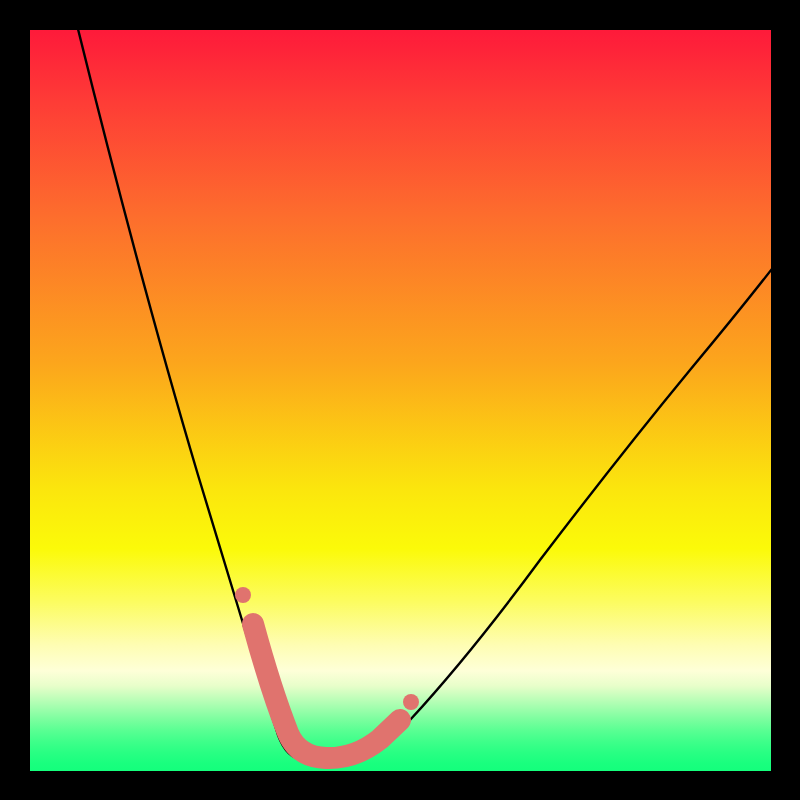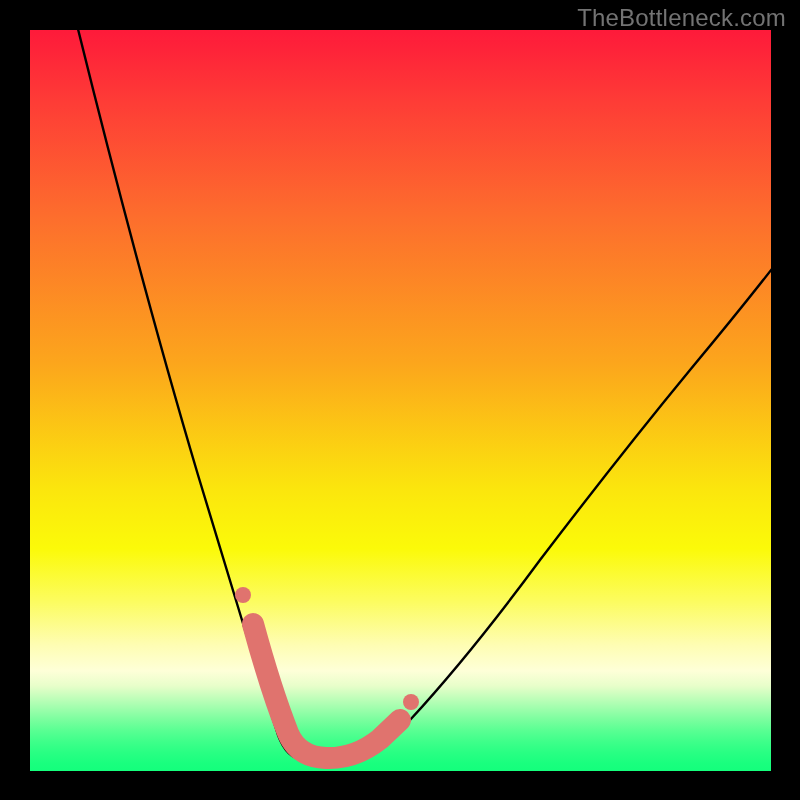--- a/index.html
+++ b/index.html
@@ -65,21 +65,20 @@
     inset: 0;
     width: 741px;
     height: 741px;
   }
 </style>
 </head>
 <body>
 
 <div class="stage">
 
-  <div class="watermark">TheBottleneck.com</div>
 
   <div class="plot">
     <div class="gradient"></div>
 
     <svg class="curves" viewBox="0 0 741 741" preserveAspectRatio="none">
       <path d="M 47 -5
                Q 110 250 168 445
                Q 195 535 215 600
                Q 232 655 248 705
                Q 257 729 273 729

